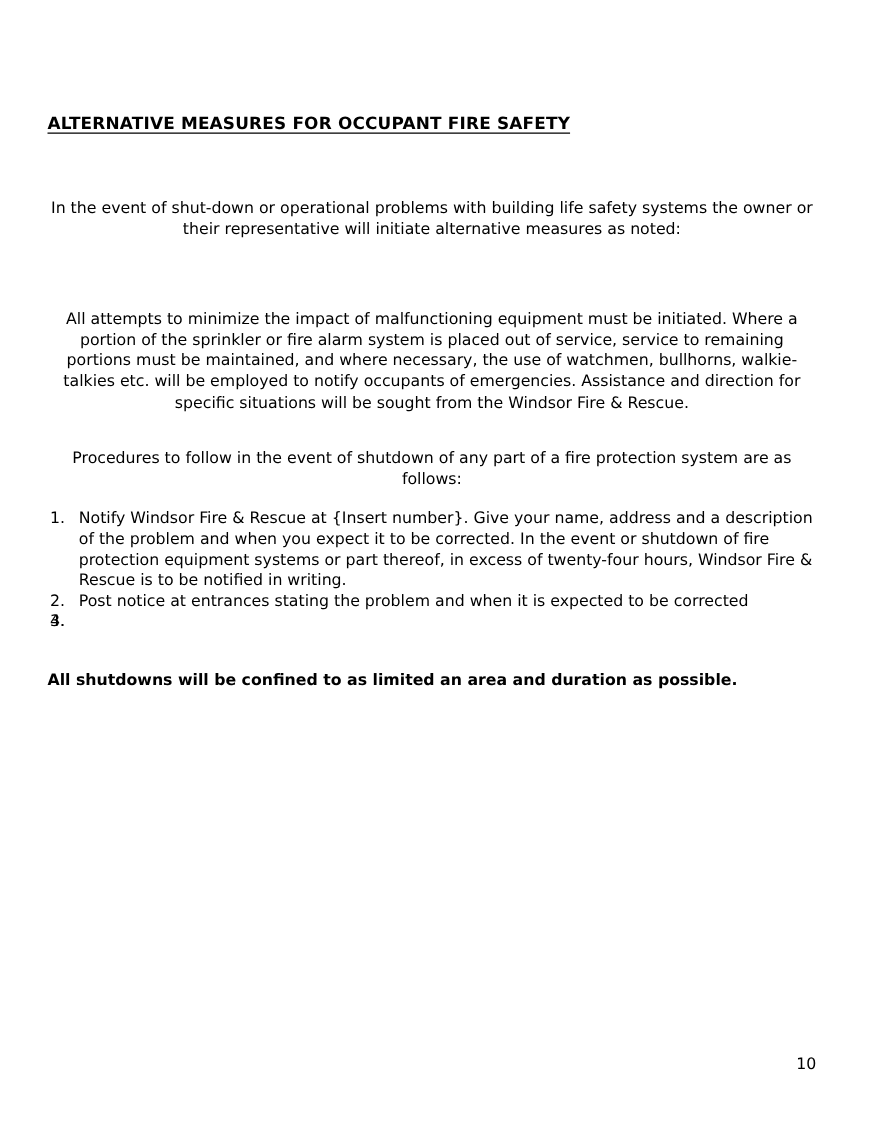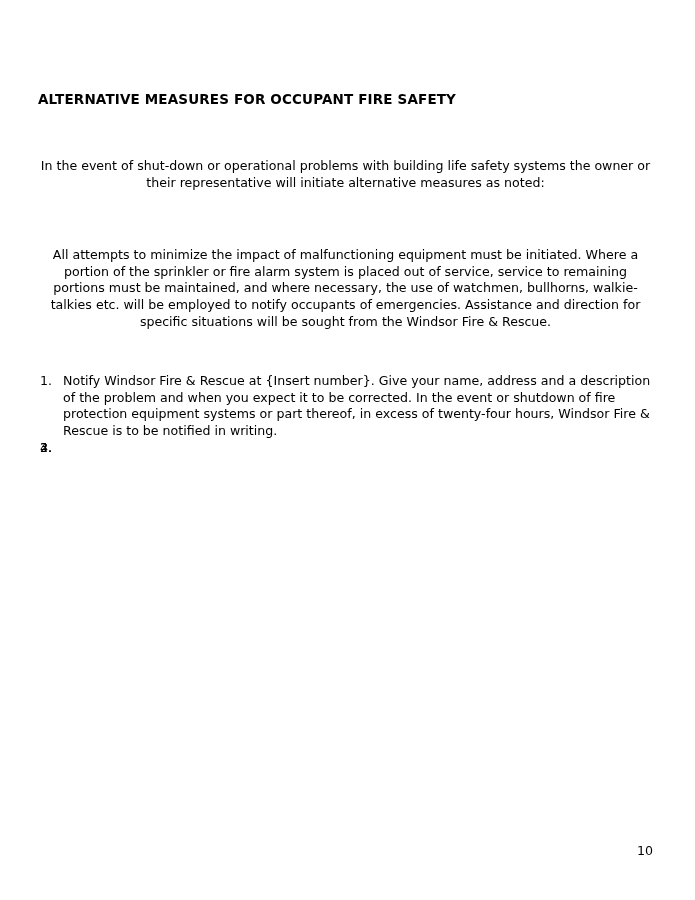--- a/index.html
+++ b/index.html
@@ -28,20 +28,21 @@
   }
   .doc-title {
     font-size: 13.5px;
     font-weight: bold;
     letter-spacing: 0.15px;
     margin: 0;
     padding: 0;
     line-height: 18px;
   }
   .doc-title span {
+    text-decoration: underline;
     text-underline-offset: 3px;
   }
   .para {
     font-size: 12.6px;
     line-height: 16.6px;
     margin: 0;
     text-align: center;
   }
   .gap-intro { height: 50px; }
   .gap-para  { height: 28px; }
@@ -97,29 +98,31 @@
 
     <div class="gap-para"></div>
 
 
     <div class="gap-para"></div>
 
     <p class="para">All attempts to minimize the impact of malfunctioning equipment must be initiated. Where a portion of the sprinkler or fire alarm system is placed out of service, service to remaining portions must be maintained, and where necessary, the use of watchmen, bullhorns, walkie-talkies etc. will be employed to notify occupants of emergencies. Assistance and direction for specific situations will be sought from the Windsor Fire &amp; Rescue.</p>
 
     <div class="gap-para"></div>
 
+    <p class="para">Procedures to follow in the event of shutdown of any part of a fire protection system are as follows:</p>
 
     <div class="gap-list"></div>
 
     <ol class="proc-list">
       <li><span class="marker">1.</span><span>Notify Windsor Fire &amp; Rescue at {Insert number}. Give your name, address and a description of the problem and when you expect it to be corrected. In the event or shutdown of fire protection equipment systems or part thereof, in excess of twenty-four hours, Windsor Fire &amp; Rescue is to be notified in writing.</span></li>
-      <li><span class="marker">2.</span></li>
+      <li><span class="marker">2.</span><span>Post notice at entrances stating the problem and when it is expected to be corrected</span></li>
       <li><span class="marker">3.</span></li>
       <li><span class="marker">4.</span></li>
     </ol>
 
     <div class="gap-close"></div>
 
+    <p class="closing">All shutdowns will be confined to as limited an area and duration as possible.</p>
 
   </div>
 
   <div class="page-number">10</div>
 </div>
 
 </body></html>

